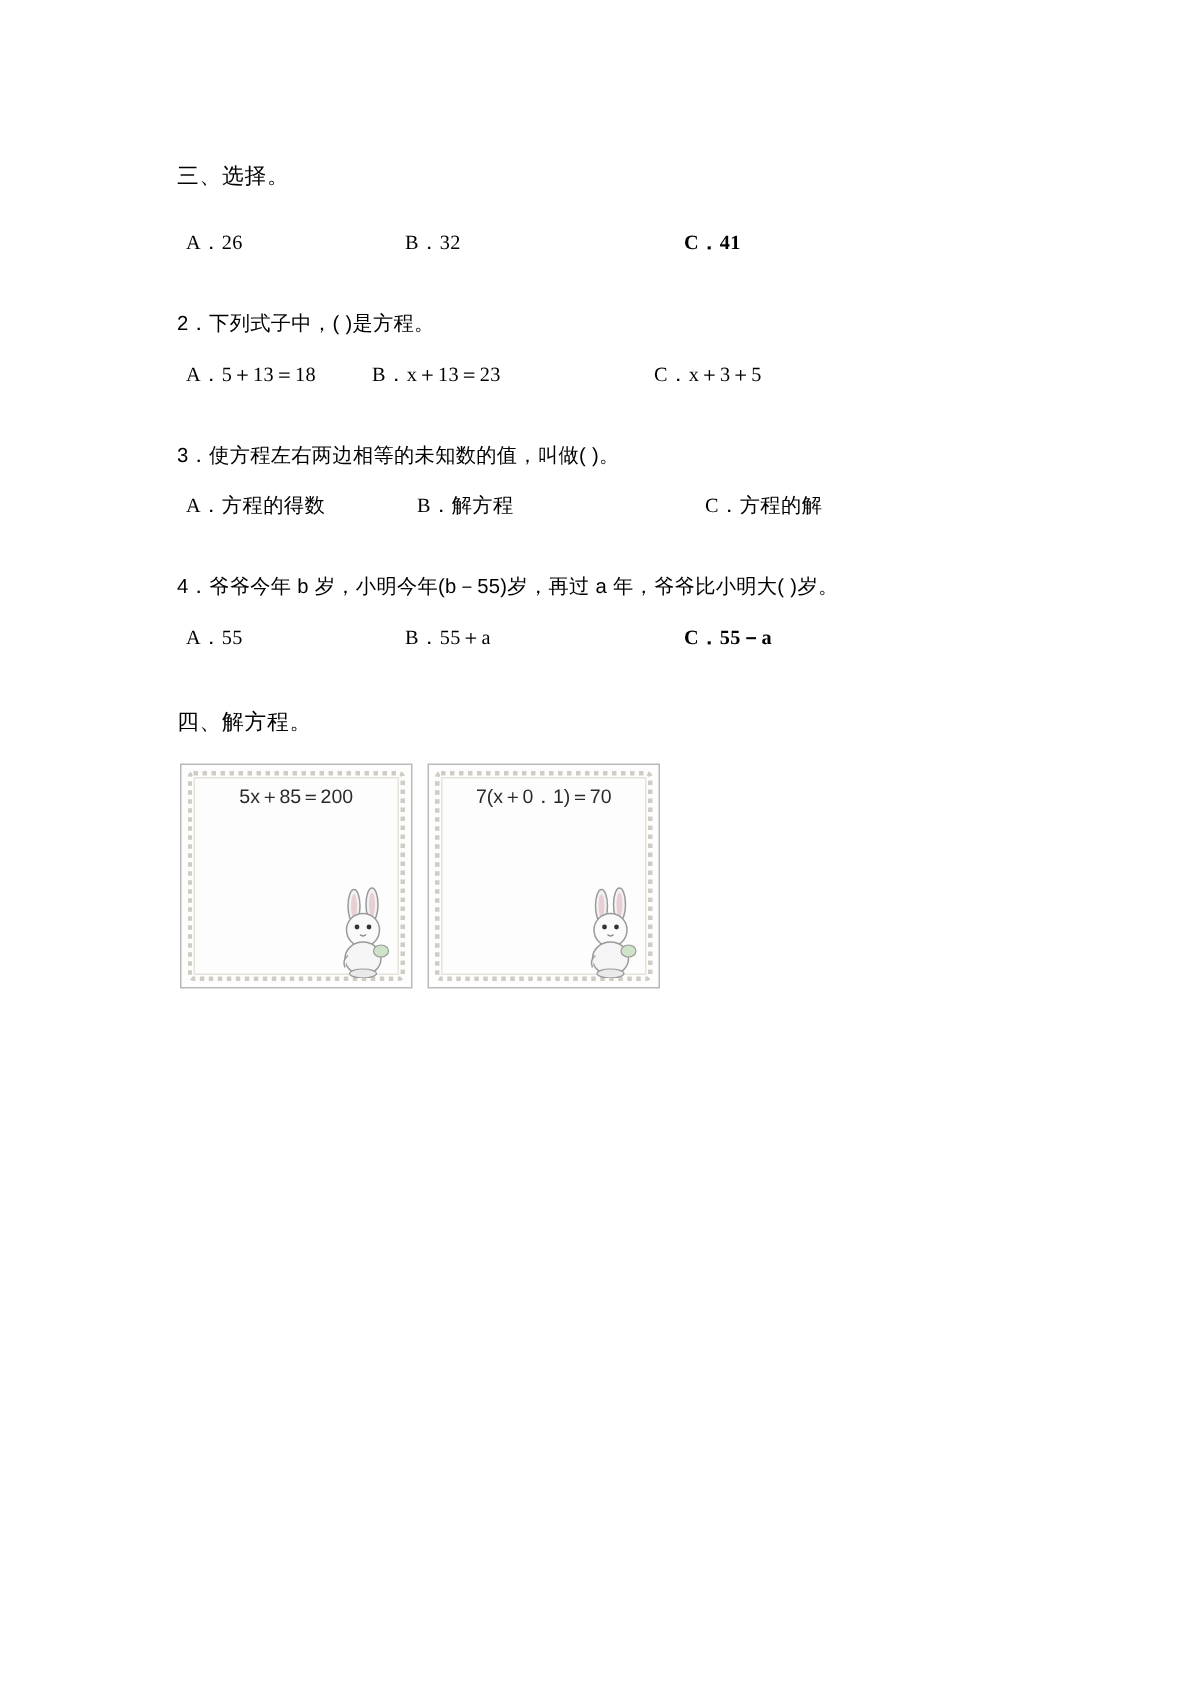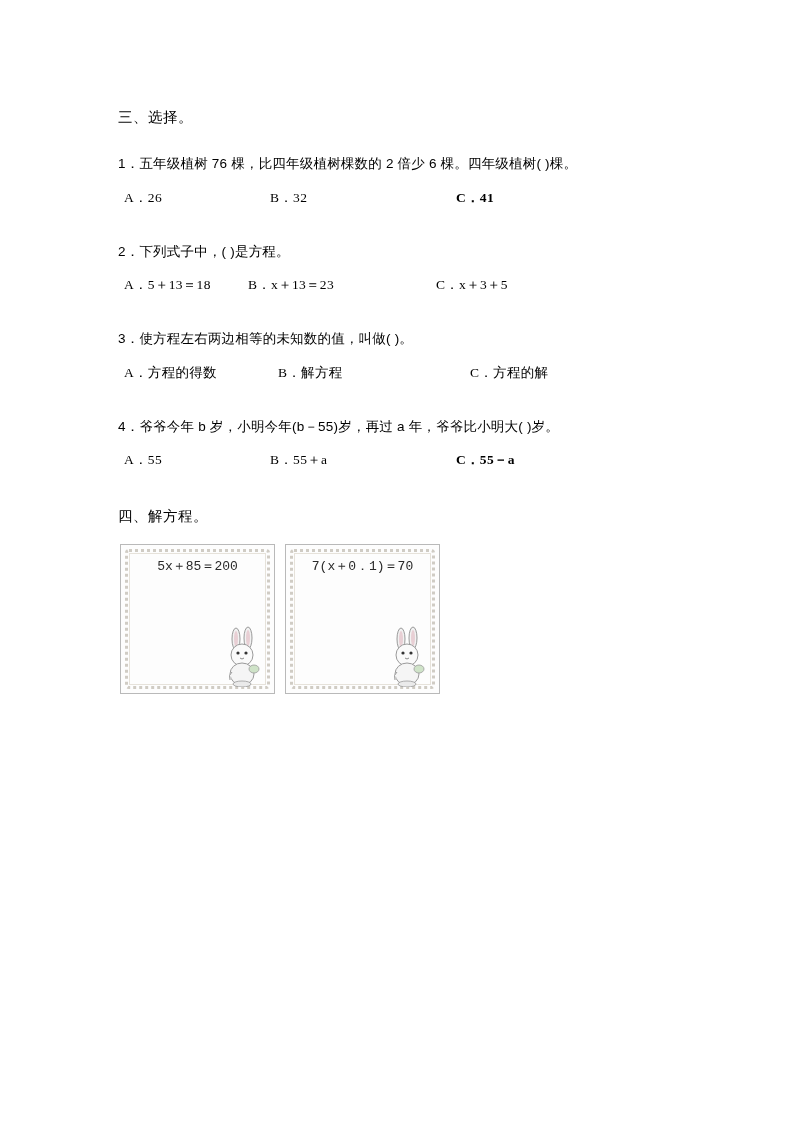--- a/index.html
+++ b/index.html
@@ -100,42 +100,41 @@
     border: 1px solid #e6e2da;
     box-sizing: border-box;
     pointer-events: none;
   }
   .eq-label {
     position: absolute;
     left: 0; right: 0;
     top: 12px;
     text-align: center;
     font-size: 13px;
-    font-family: Liberation Mono, monospace;
+    font-family: Liberation Sans, sans-serif;
     color: #2a2a2a;
     z-index: 3;
   }
   .rabbit {
     position: absolute;
     right: 8px;
     bottom: 6px;
     width: 46px;
     height: 62px;
     z-index: 4;
   }
 </style>
 </head>
 <body>
 
 <div class="page">
   <div class="content">
 
     <div class="section-title">三、选择。</div>
 
-    <div class="question">1．五年级植树 76 棵，比四年级植树棵数的 2 倍少 6 棵。四年级植树(        )棵。</div>
     <div class="options">
       <span class="opt opt-a">A．26</span>
       <span class="opt opt-b">B．32</span>
       <span class="opt opt-c">C．41</span>
     </div>
 
     <div class="question">2．下列式子中，(        )是方程。</div>
     <div class="options">
       <span class="opt opt-a">A．5＋13＝18</span>
       <span class="opt opt-b3">B．x＋13＝23</span>

